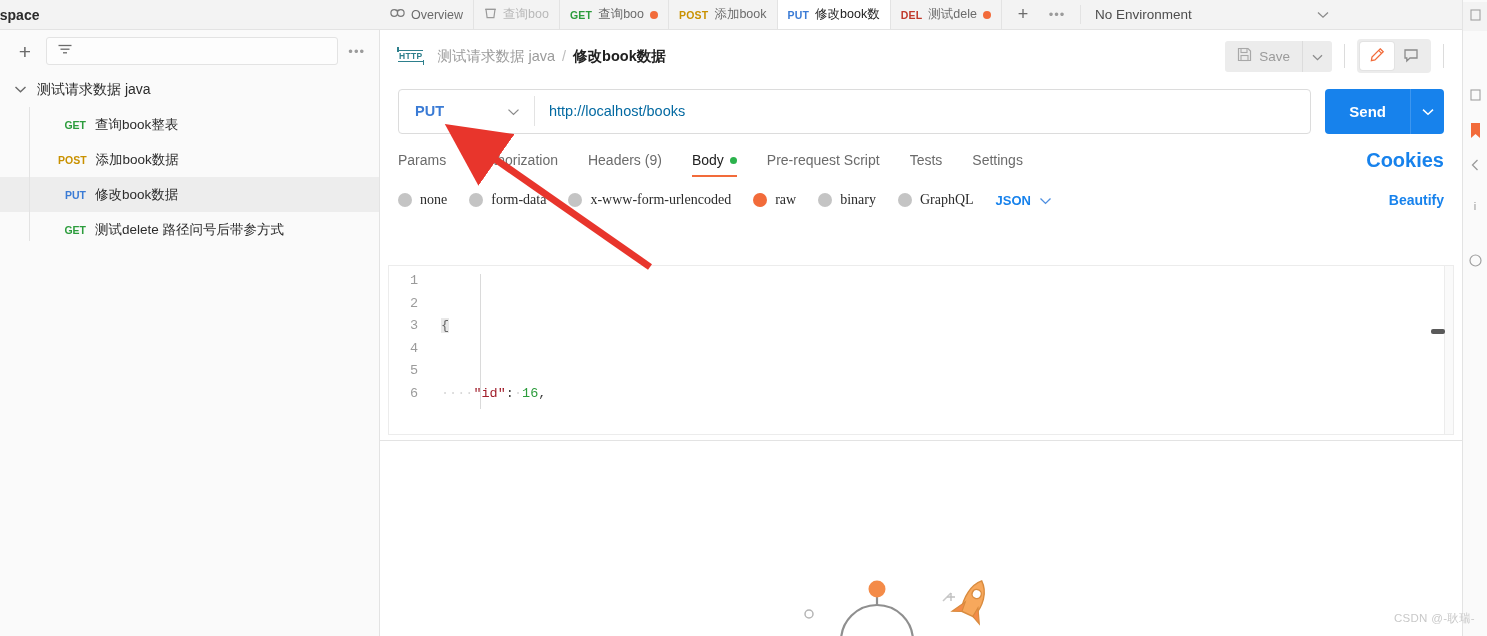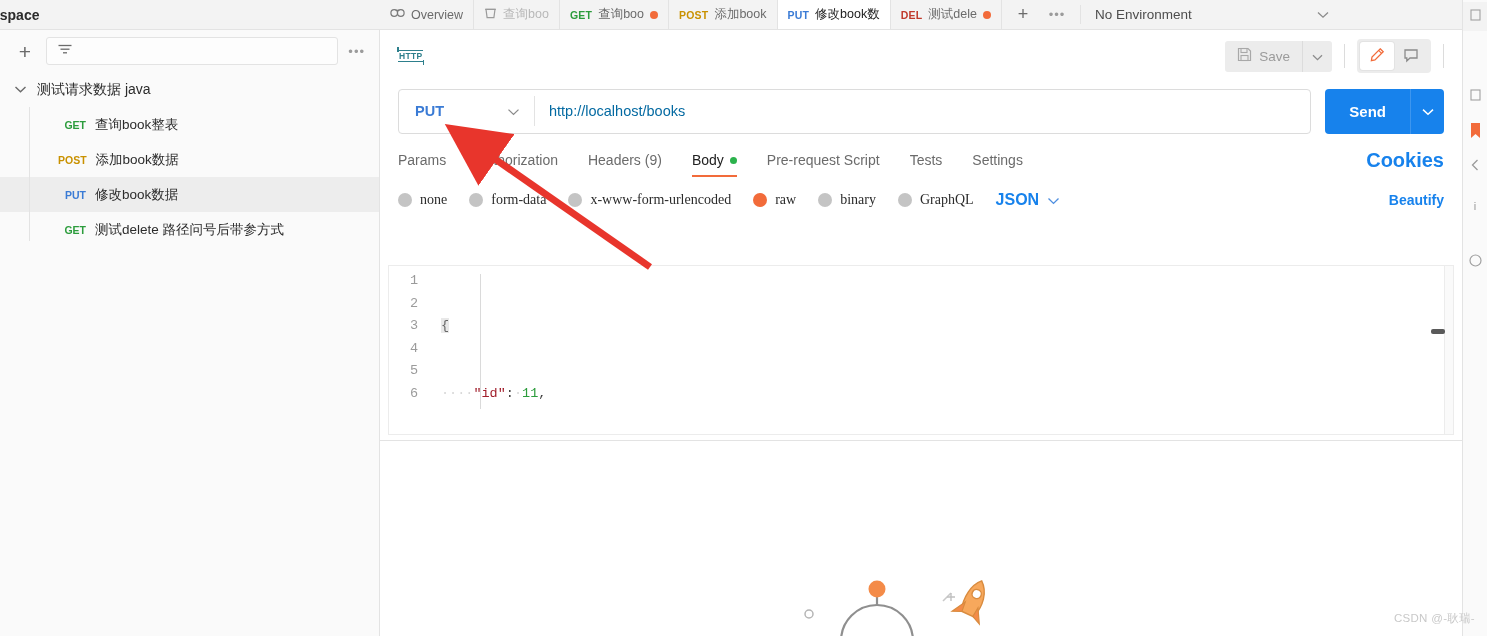--- a/index.html
+++ b/index.html
@@ -174,21 +174,21 @@
     content: ""; position: absolute; left: 0; right: 0; bottom: 3px; height: 2.5px; background: #f26b3a;
   }
   .rtab .gdot { width: 7px; height: 7px; border-radius: 50%; background: #2bb24c; }
   .cookies-link { margin-left: auto; color: #1782ec; font-weight: 700; font-size: 20px; cursor: pointer; }
 
   
   .bodytype-row { display: flex; align-items: center; padding: 0 18px; height: 40px; gap: 0; }
   .radio-opt { display: flex; align-items: center; gap: 8px; margin-right: 22px; cursor: pointer; font-size: 14px; color: #2b2b2b; font-family: Liberation Serif, serif; }
   .radio { width: 14px; height: 14px; border-radius: 50%; background: #c4c4c4; flex: 0 0 auto; }
   .radio.on { background: #f26b3a; }
-  .json-sel { display: flex; align-items: center; gap: 8px; color: #1782ec; font-weight: 700; font-size: 16px; cursor: pointer; }
+  .json-sel { display: flex; align-items: center; gap: 8px; color: #1782ec; font-weight: 700; font-size: 13px; cursor: pointer; }
   .beautify { margin-left: auto; color: #1782ec; font-weight: 700; font-size: 14px; cursor: pointer; }
 
   
   .editor-wrap {
     position: absolute; left: 388px; top: 265px; width: 1066px; height: 170px;
     border: 1px solid #ececec; background: #fff; overflow: hidden;
   }
   .editor {
     position: relative; display: flex; font-family: "Liberation Mono", "DejaVu Sans Mono", monospace;
     font-size: 13.5px; line-height: 22.5px; padding-top: 4px;
@@ -349,20 +349,23 @@
         <span class="meth m-get">GET</span>
         <span>测试delete 路径问号后带参方式</span>
       </div>
     </div>
   </div>
 
   <div class="main">
 
     <div class="crumb-bar">
       <span class="http-icon">HTTP</span>
+      <span class="crumb-txt">
+        <span>测试请求数据 java</span><span class="crumb-sep">/</span><span class="crumb-cur">修改book数据</span>
+      </span>
 
       <div class="crumb-actions">
         <div class="save-btn">
           <span>
             <svg width="15" height="15" viewBox="0 0 15 15">
                 <path d="M1.5 1.5 h9.5 l2.5 2.5 v9.5 h-12 z" fill="none" stroke="#a8a8a8" stroke-width="1.2"></path>
                 <rect x="4" y="1.5" width="6" height="4" fill="none" stroke="#a8a8a8" stroke-width="1.1"></rect>
                 <rect x="4" y="8.5" width="7" height="5" fill="none" stroke="#a8a8a8" stroke-width="1.1"></rect>
               </svg>
           </span>
@@ -490,21 +493,21 @@
       <div class="gutter">
         <div>1</div>
         <div>2</div>
         <div>3</div>
         <div>4</div>
         <div>5</div>
         <div>6</div>
       </div>
       <div class="code">
         <div class="ln"><span class="brace">{</span></div>
-        <div class="ln"><span class="ind">····</span><span class="k">"id"</span><span class="pun">:</span><span class="ind">·</span><span class="num">11</span><span class="pun">,</span></div>
+        <div class="ln"><span class="ind">····</span><span class="k">"id"</span><span class="pun">:</span><span class="ind">·</span><span class="num">16</span><span class="pun">,</span></div>
         
         
         
         
         <div class="caret-line"></div>
       </div>
     </div>
     <div class="vscroll-track"></div>
     <div class="hscroll"></div>
   </div>

